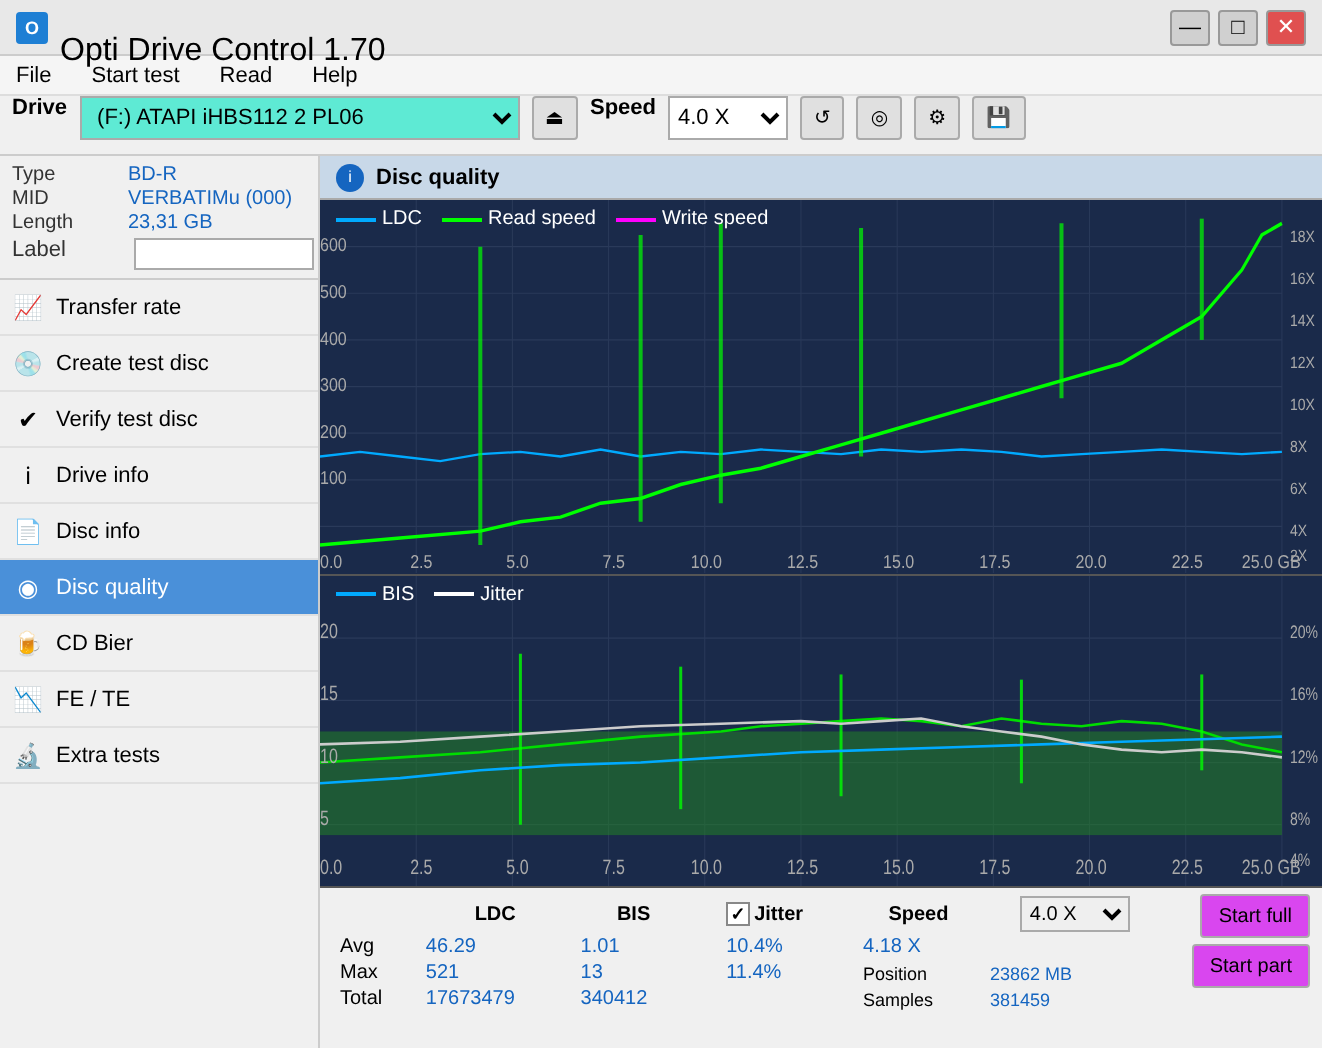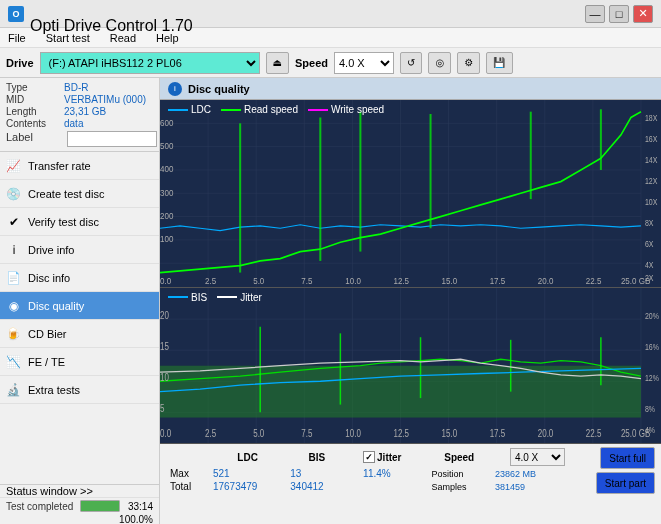--- a/index.html
+++ b/index.html
@@ -66,21 +66,21 @@
       cursor: pointer;
       height: 20px;
       display: flex; align-items: center;
     }
 
     
     .drive-bar {
       background: #f0f0f0;
       height: 30px;
       display: flex;
-      align-items: center;
+      align-items: flex-start;
       padding: 0 6px;
       gap: 6px;
       border-bottom: 1px solid #ccc;
     }
     .drive-label { font-weight: bold; font-size: 11px; }
     .drive-select {
       flex: 1;
       max-width: 220px;
       height: 22px;
       font-size: 11px;
@@ -327,21 +327,21 @@
     }
     .jitter-checkbox {
       width: 12px; height: 12px;
       border: 1px solid #888;
       background: white;
       display: flex; align-items: center; justify-content: center;
       font-size: 9px;
     }
     .btn-start {
       height: 22px; padding: 0 8px;
-      background: #1d4ed8;
+      background: #d946ef;
       border: 1px solid #aaa;
       border-radius: 2px;
       font-size: 10px; cursor: pointer;
     }
     .speed-dropdown-mini {
       width: 55px; height: 18px; font-size: 10px;
       border: 1px solid #aaa;
     }
   </style>
 </head>
@@ -392,24 +392,20 @@
         <span class="disc-val">BD-R</span>
       </div>
       <div class="disc-row">
         <span class="disc-key">MID</span>
         <span class="disc-val">VERBATIMu (000)</span>
       </div>
       <div class="disc-row">
         <span class="disc-key">Length</span>
         <span class="disc-val">23,31 GB</span>
       </div>
-      <div class="disc-row">
-        <span class="disc-key">Contents</span>
-        <span class="disc-val">data</span>
-      </div>
       <div class="label-row">
         <span class="disc-key">Label</span>
         <input class="label-input" type="text" style="">
         <div class="label-icon-btn">✎</div>
       </div>
     </div>
 
     <div class="nav-items">
       <div class="nav-item">
         <span class="nav-icon">📈</span>
@@ -442,35 +438,20 @@
       <div class="nav-item">
         <span class="nav-icon">📉</span>
         <span>FE / TE</span>
       </div>
       <div class="nav-item">
         <span class="nav-icon">🔬</span>
         <span>Extra tests</span>
       </div>
     </div>
 
-    <div class="bottom-status">
-      <div class="status-window-btn">
-        <span>Status window &gt;&gt;</span>
-      </div>
-      <div class="progress-row">
-        <span style="font-size:10px; color:#333; min-width:70px;">Test completed</span>
-        <div class="progress-bar-outer">
-          <div class="progress-bar-inner" style="width:100%;"></div>
-        </div>
-        <span style="font-size:10px; margin-left:4px;">33:14</span>
-      </div>
-      <div style="padding: 0 6px; font-size:10px; display:flex; justify-content:flex-end;">
-        <span>100.0%</span>
-      </div>
-    </div>
   </div>
 
   <div class="right-panel">
 
     <div class="chart-header">
       <div class="chart-header-icon">i</div>
       <span class="chart-header-title">Disc quality</span>
     </div>
 
     <div class="chart1-container">
@@ -636,20 +617,29 @@
               <th>Speed</th>
               <th>
                 <select class="speed-dropdown-mini">
                   <option>4.0 X</option>
                 </select>
               </th>
             </tr>
           </thead>
           <tbody>
             <tr>
+              <td>Avg</td>
+              <td class="blue-val">46.29</td>
+              <td class="blue-val">1.01</td>
+              <td></td>
+              <td class="blue-val">10.4%</td>
+              <td style="color:#1565c0;">4.18 X</td>
+              <td></td>
+            </tr>
+            <tr>
               <td>Max</td>
               <td class="blue-val">521</td>
               <td class="blue-val">13</td>
               <td></td>
               <td class="blue-val">11.4%</td>
               <td style="font-size:9px;">Position</td>
               <td class="blue-val" style="font-size:9px;">23862 MB</td>
             </tr>
             <tr>
               <td>Total</td>

